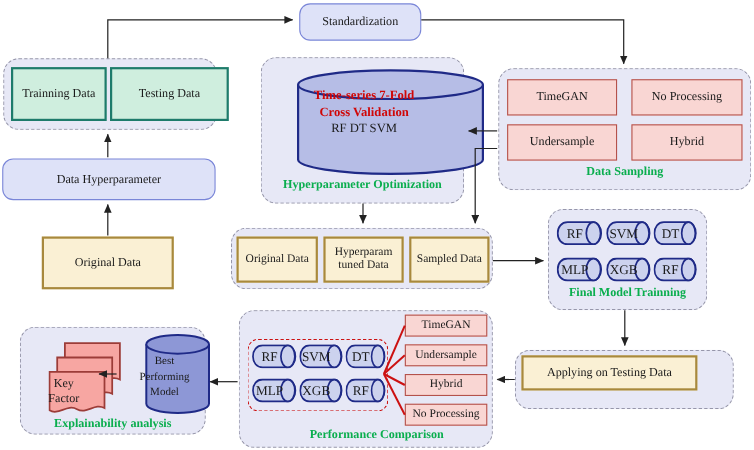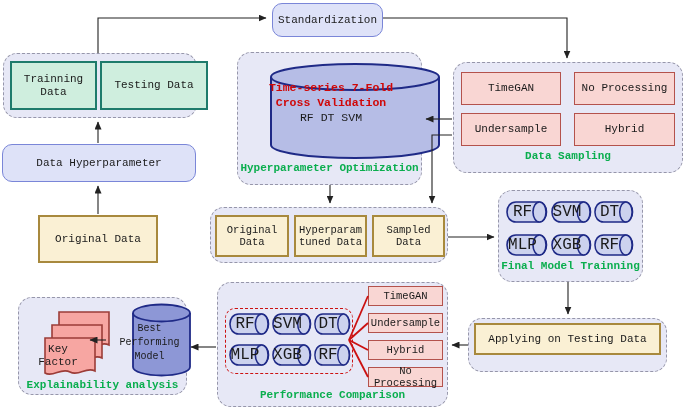--- a/index.html
+++ b/index.html
@@ -1,18 +1,18 @@
 <!DOCTYPE html>
 <html style="--container-fill: #e7e8f6; --container-border: #9696aa; --green-box-fill: #cfeede; --green-box-border: #1e7b6b; --lavender-box-fill: #dee2f8; --lavender-box-border: #7a86d8; --tan-box-fill: #faf0d4; --tan-box-border: #a8893d; --pink-box-fill: #f9d6d3; --pink-box-border: #b4524c; --cylinder-fill: #b6bde6; --cylinder-border: #1f2a87; --small-cylinder-fill: #ccd2ee; --dark-cylinder-fill: #8d97d6; --card-fill: #f7a6a2; --card-border: #9c3c38; --label-green: #0aae4e; --text-red: #d00707; --arrow-color: #222222; --fan-color: #cc1111;"><head>
 <meta charset="utf-8">
 <style>
   html,body { margin:0; padding:0; background:#ffffff; }
   .canvas {
     position:relative; width:685px; height:409px; background:#fff;
-    font-family:Liberation Mono, monospace; color:#1a1a1a; overflow:hidden;
+    font-family:Liberation Serif, serif; color:#1a1a1a; overflow:hidden;
   }
   .abs { position:absolute; box-sizing:border-box;padding-left:24px; }
   .cont {
     position:absolute; box-sizing:border-box;
     background:var(--container-fill);
     border:1.6px dashed var(--container-border);
     border-radius:14px;
   }
   .inner-red {
     position:absolute; box-sizing:border-box;
@@ -30,21 +30,21 @@
   .pink  { background:var(--pink-box-fill); border:1.8px solid var(--pink-box-border); }
   .small { font-size:10.5px; }
   .glabel {
     position:absolute; text-align:center; z-index:2;
     color:var(--label-green); font-weight:700; font-size:11px;
   }
   .hcyl { position:absolute; z-index:2; }
   .hcyl svg { position:absolute; left:0; top:0; width:100%; height:100%; }
   .hcyl span {
     position:absolute; left:0; top:0; right:9px; bottom:0;
-    display:flex; align-items:center; justify-content:center; font-size:16px;
+    display:flex; align-items:center; justify-content:center; font-size:12px;
   }
   .cyl-body { fill:var(--cylinder-fill); stroke:var(--cylinder-border); stroke-width:2; }
   .cyl-top  { fill:var(--cylinder-fill); stroke:var(--cylinder-border); stroke-width:2; }
   .scyl-body { fill:var(--small-cylinder-fill); stroke:var(--cylinder-border); stroke-width:1.6; }
   .scyl-cap  { fill:var(--small-cylinder-fill); stroke:var(--cylinder-border); stroke-width:1.6; }
   .dcyl-body { fill:var(--dark-cylinder-fill); stroke:var(--cylinder-border); stroke-width:1.8; }
   .card-shape { fill:var(--card-fill); stroke:var(--card-border); stroke-width:1.6; }
   .hpo-text { position:absolute; z-index:3; text-align:center; }
   .hpo-text span { display:block; line-height:15px; font-size:11.5px; }
   .red-line { color:var(--text-red); font-weight:700; }
@@ -133,21 +133,21 @@
   <div class="hcyl" style="left:594px;top:234px;width:40px;height:22px">
     <svg viewBox="0 0 42 22" preserveAspectRatio="none">
         <path class="scyl-body" d="M33 1 H10 C4.5 1 1 5.3 1 11 C1 16.7 4.5 21 10 21 H33 C37 21 40.5 16.7 40.5 11 C40.5 5.3 37 1 33 1 Z"></path>
         <ellipse class="scyl-cap" cx="33.5" cy="11" rx="6.5" ry="10"></ellipse>
       </svg>
     <span>RF</span>
   </div>
   <div class="glabel" style="left:498px;top:260px;width:145px">Final Model Trainning</div>
 
   <div class="cont" style="left:468px;top:318px;width:199px;height:54px"></div>
-  <div class="box tan" style="left:474px;top:323px;width:187px;height:32px">Applying on Testing Data</div>
+  <div class="box tan" style="left:474px;top:323px;width:160px;height:32px">Applying on Testing Data</div>
 
   <div class="cont" style="left:217px;top:282px;width:231px;height:125px"></div>
   <div class="inner-red" style="left:225px;top:308px;width:128px;height:66px"></div>
   <div class="hcyl" style="left:229px;top:313px;width:41px;height:22px">
     <svg viewBox="0 0 42 22" preserveAspectRatio="none">
         <path class="scyl-body" d="M33 1 H10 C4.5 1 1 5.3 1 11 C1 16.7 4.5 21 10 21 H33 C37 21 40.5 16.7 40.5 11 C40.5 5.3 37 1 33 1 Z"></path>
         <ellipse class="scyl-cap" cx="33.5" cy="11" rx="6.5" ry="10"></ellipse>
       </svg>
     <span>RF</span>
   </div>
@@ -183,21 +183,21 @@
     <svg viewBox="0 0 42 22" preserveAspectRatio="none">
         <path class="scyl-body" d="M33 1 H10 C4.5 1 1 5.3 1 11 C1 16.7 4.5 21 10 21 H33 C37 21 40.5 16.7 40.5 11 C40.5 5.3 37 1 33 1 Z"></path>
         <ellipse class="scyl-cap" cx="33.5" cy="11" rx="6.5" ry="10"></ellipse>
       </svg>
     <span>RF</span>
   </div>
   <div class="box pink small" style="left:368px;top:286px;width:75px;height:20px">TimeGAN</div>
   <div class="box pink small" style="left:368px;top:313px;width:75px;height:20px">Undersample</div>
   <div class="box pink small" style="left:368px;top:340px;width:75px;height:20px">Hybrid</div>
   <div class="box pink small" style="left:368px;top:367px;width:75px;height:20px">No Processing</div>
-  <div class="glabel" style="left:217px;top:389px;width:231px">Performance Comparison</div>
+  <div class="glabel" style="left:227px;top:389px;width:231px">Performance Comparison</div>
 
   <div class="cont" style="left:18px;top:297px;width:169px;height:98px"></div>
   <div class="abs" style="left:20px;top:311px;width:66px;height:72px;z-index:2">
     <svg width="66" height="72" viewBox="0 0 66 72">
       <path class="card-shape" transform="translate(15,1)" d="M0 0 H50 V33 C41 28 34 39 25 34 C16 29 8 40 0 35 Z"></path>
       <path class="card-shape" transform="translate(8,14)" d="M0 0 H50 V33 C41 28 34 39 25 34 C16 29 8 40 0 35 Z"></path>
       <path class="card-shape" transform="translate(1,27)" d="M0 0 H50 V33 C41 28 34 39 25 34 C16 29 8 40 0 35 Z"></path>
     </svg>
   </div>
   <div class="abs" style="left:23px;top:340px;width:46px;height:32px;display:flex;align-items:center;justify-content:center;text-align:center;font-size:11px;line-height:1.2;z-index:3">Key Factor</div>

